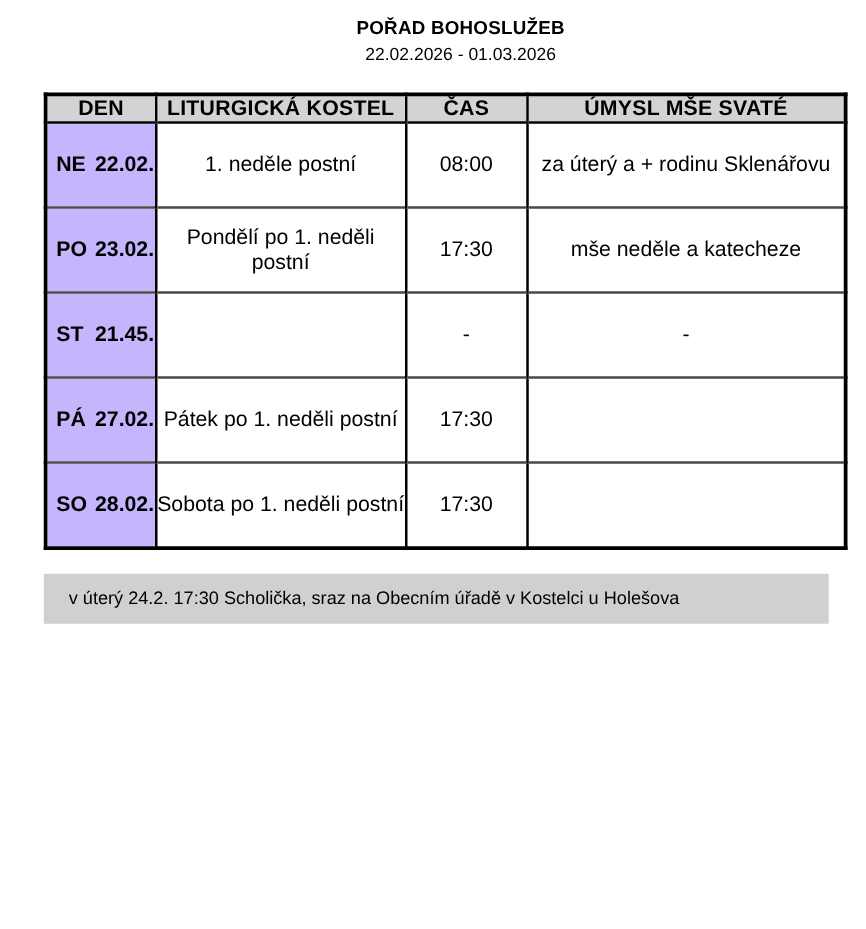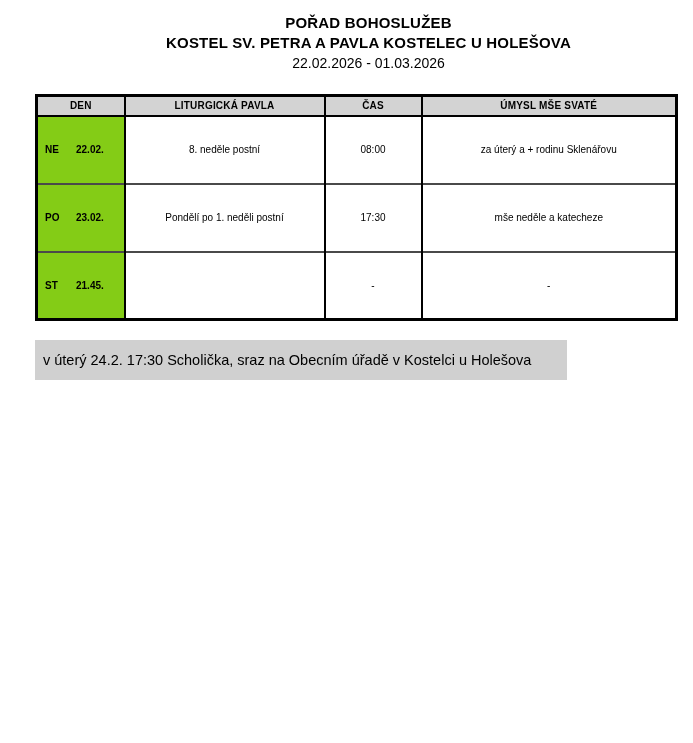--- a/index.html
+++ b/index.html
@@ -34,21 +34,21 @@
     border-collapse: collapse;
     table-layout: fixed;
     margin: 20px 0 0 35px;
     width: 640px;
     border: 3px solid #000000;
   }
   table.schedule th,
   table.schedule td {
     border-left: 2px solid #000000;
     padding: 0;
-    font-size: 10px;
+    font-size: 17px;
     overflow: hidden;
     margin-left: 36px;
   }
   table.schedule th:first-child,
   table.schedule td:first-child {
     border-left: none;
   }
   table.schedule thead th {
     background: #d3d3d3;
     font-weight: bold;
@@ -62,71 +62,70 @@
   }
   table.schedule tbody tr + tr td {
     border-top: 2px solid #4a4a4a;
     text-align: center;
   }
   table.schedule tbody td {
     text-align: center;
     vertical-align: middle;
   }
   td.day-cell {
-    background: #84cc16;
+    background: #c4b5fd;
     font-weight: bold;
     text-align: left !important;
     padding-left: 7px !important;
     white-space: nowrap;
   }
   .day-abbr {
     display: inline-block;
     min-width: 31px;
   }
   .note-bar {
     margin: 19px 0 0 35px;
-    width: 532px;
+    width: 628px;
     height: 40px;
     background: #d0d0d0;
     display: flex;
     align-items: center;
-    padding-left: 8px;
+    padding-left: 20px;
     font-size: 14.5px;
   }
 </style>
 </head>
 <body>
 
 <div class="doc-header">
   <div class="doc-title">POŘAD BOHOSLUŽEB</div>
-  <div class="doc-subtitle">KOSTEL SV. PETRA A PAVLA KOSTELEC U HOLEŠOVA</div>
   <div class="doc-daterange">22.02.2026 - 01.03.2026</div>
 </div>
 
 <table class="schedule">
   <colgroup>
     <col style="width:88px">
     <col style="width:200px">
     <col style="width:97px">
     <col style="width:255px">
   </colgroup>
   <thead>
     <tr>
       <th>DEN</th>
-      <th>LITURGICKÁ PAVLA</th>
+      <th>LITURGICKÁ KOSTEL</th>
       <th>ČAS</th>
       <th>ÚMYSL MŠE SVATÉ</th>
     </tr>
   </thead>
   <tbody>
   <tr>
     <td class="day-cell">
       <span class="day-abbr">NE</span><span class="day-date">22.02.</span>
     </td>
-    <td class="celebration-cell">8. neděle postní</td>
+    <td class="celebration-cell">1. neděle postní</td>
     <td class="time-cell">08:00</td>
     <td class="intention-cell">za úterý a + rodinu Sklenářovu</td>
   </tr>
 
   <tr>
     <td class="day-cell">
       <span class="day-abbr">PO</span><span class="day-date">23.02.</span>
     </td>
     <td class="celebration-cell">Pondělí po 1. neděli postní</td>
     <td class="time-cell">17:30</td>
@@ -137,20 +136,36 @@
   <tr>
     <td class="day-cell">
       <span class="day-abbr">ST</span><span class="day-date">21.45.</span>
     </td>
     <td class="celebration-cell"></td>
     <td class="time-cell">-</td>
     <td class="intention-cell">-</td>
   </tr>
 
 
+  <tr>
+    <td class="day-cell">
+      <span class="day-abbr">PÁ</span><span class="day-date">27.02.</span>
+    </td>
+    <td class="celebration-cell">Pátek po 1. neděli postní</td>
+    <td class="time-cell">17:30</td>
+    <td class="intention-cell"></td>
+  </tr>
 
+  <tr>
+    <td class="day-cell">
+      <span class="day-abbr">SO</span><span class="day-date">28.02.</span>
+    </td>
+    <td class="celebration-cell">Sobota po 1. neděli postní</td>
+    <td class="time-cell">17:30</td>
+    <td class="intention-cell"></td>
+  </tr>
 
 </tbody>
 </table>
 
 <div class="note-bar">
   <span>v úterý 24.2. 17:30 Scholička, sraz na Obecním úřadě v Kostelci u Holešova</span>
 </div>
 
 </body></html>

